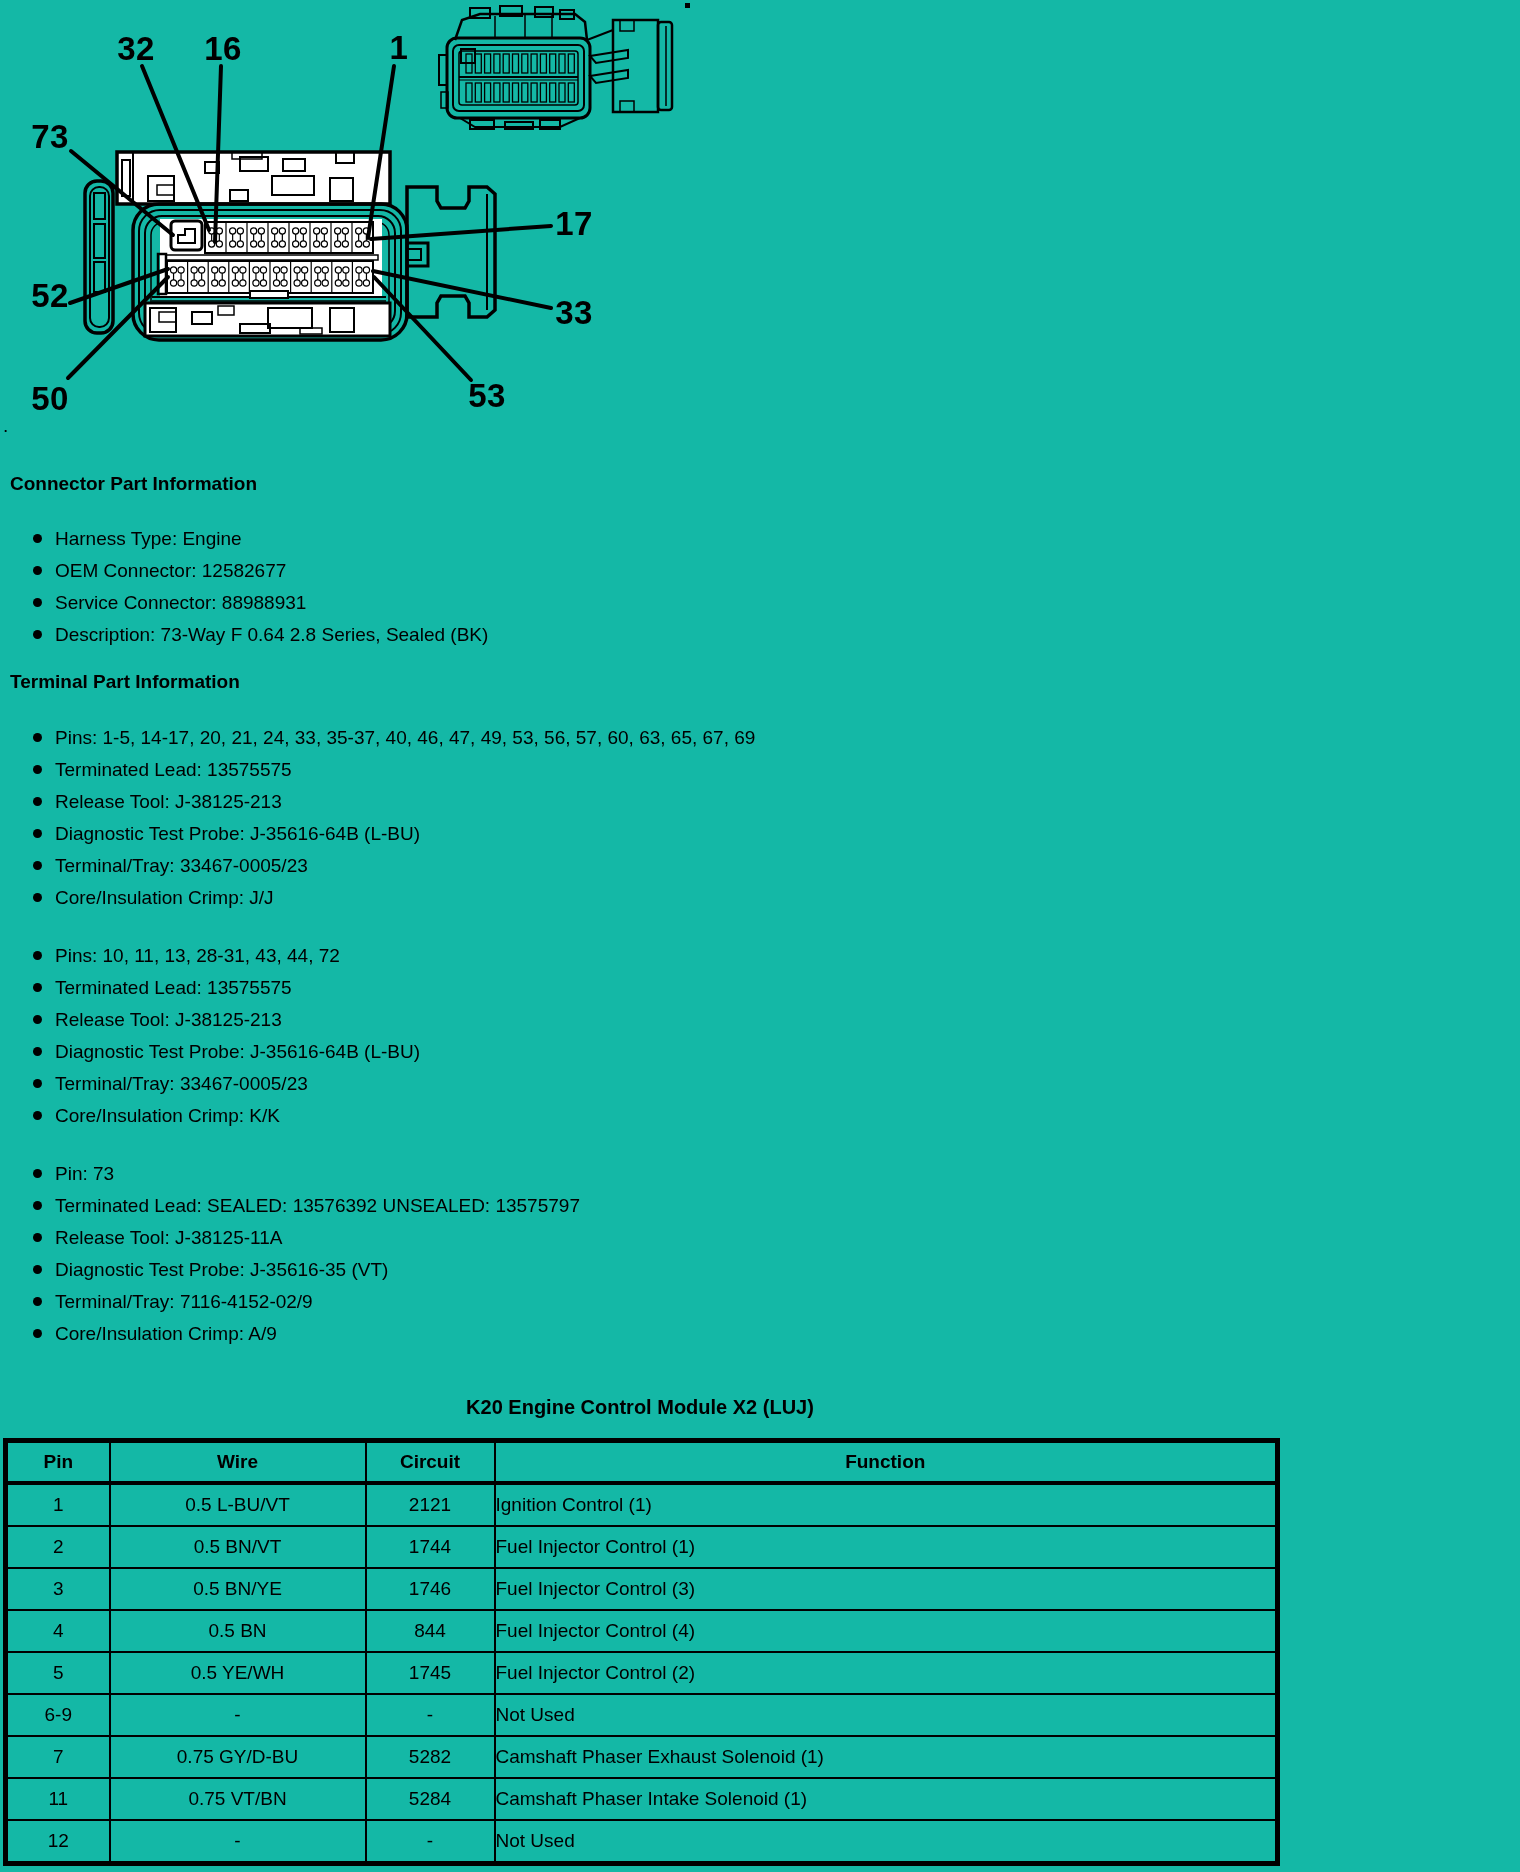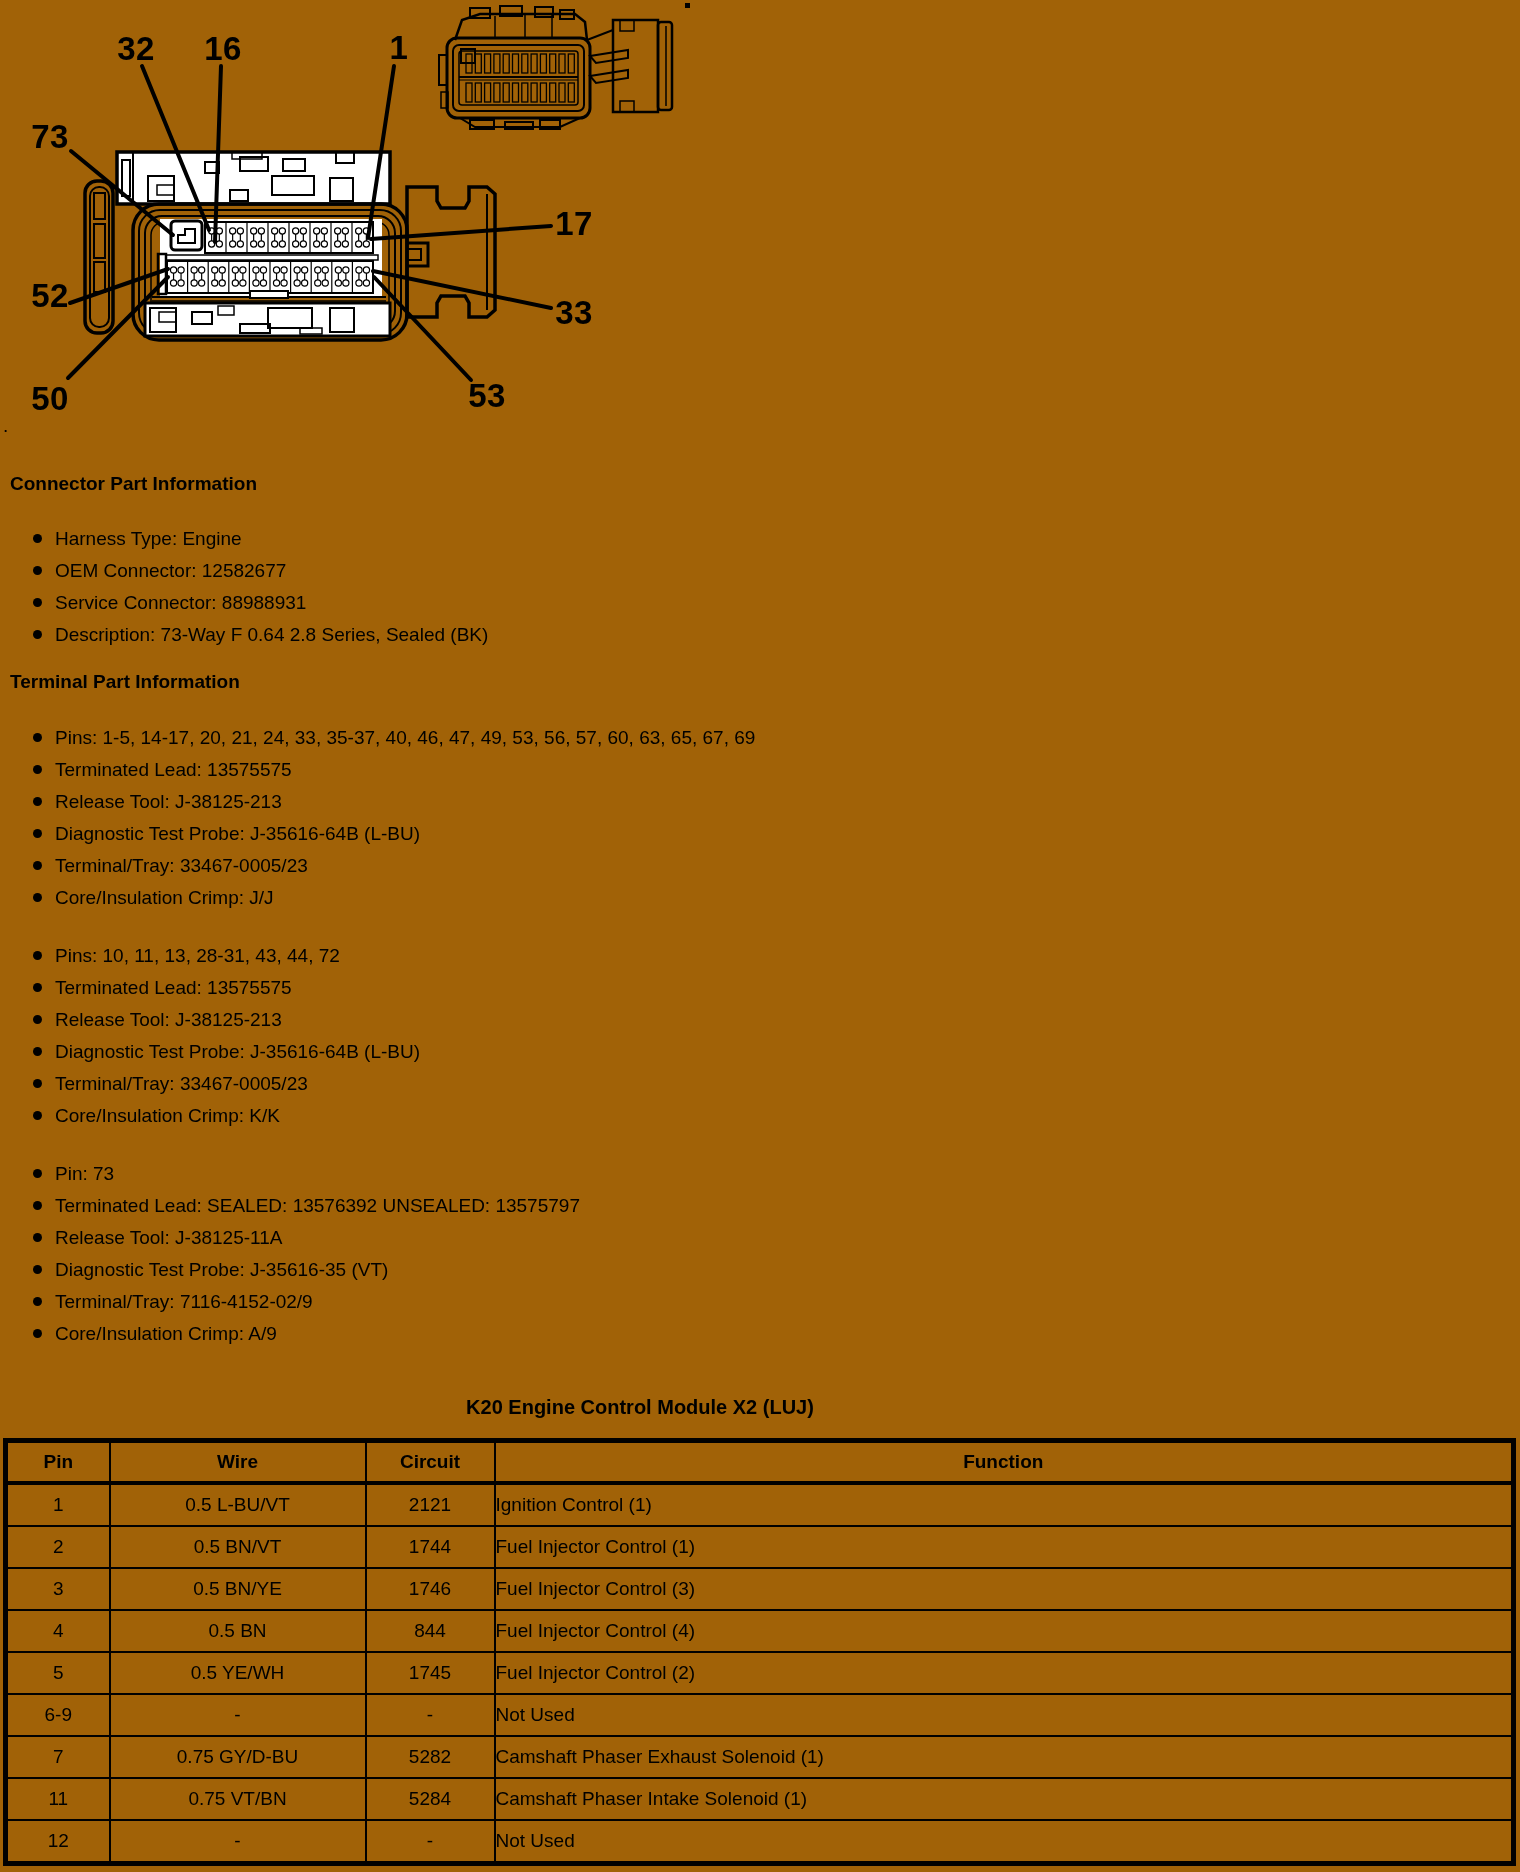--- a/index.html
+++ b/index.html
@@ -1,17 +1,17 @@
 <!DOCTYPE html>
 <html><head>
 <meta charset="utf-8">
 <style>
   html,body{margin:0;padding:0;background:#fff;}
   .page{
-    position:relative;width:1520px;height:1872px;background:#a16207;color:#000;
+    position:relative;width:1520px;height:1872px;background:#14b8a6;color:#000;
     font-family:"Liberation Sans",sans-serif;overflow:hidden;text-decoration:underline;
   }
   
   .diagram-svg{position:absolute;left:0;top:0;}
   .callout{
     position:absolute;transform:translate(-50%,-50%);
     font-size:33px;font-weight:bold;letter-spacing:.5px;white-space:nowrap;
   }
   .speck{position:absolute;background:#000;}
   
@@ -25,21 +25,21 @@
     content:"";flex:none;width:9px;height:9px;border-radius:50%;
     background:#000;margin:6px 13px 0 0;
   }
   .bullet span{white-space:nowrap;}
   
   .tbl-title{
     position:absolute;left:0;top:1396px;width:1280px;text-align:center;
     font-size:20px;font-weight:bold;
   }
   table.pinout{
-    position:absolute;left:3px;top:1438px;width:1513px;
+    position:absolute;left:3px;top:1438px;width:1277px;
     border-collapse:collapse;border:5px solid #000;table-layout:fixed;
   }
   table.pinout th,table.pinout td{
     border:2px solid #000;font-size:19px;height:40px;padding:0;
     overflow:hidden;white-space:nowrap;
   }
   table.pinout thead th{border-bottom:4px solid #000;font-weight:bold;text-align:center;height:38px;}
   td.c{text-align:center;}
   td.f{text-align:left;padding-left:7px;}
 </style>

